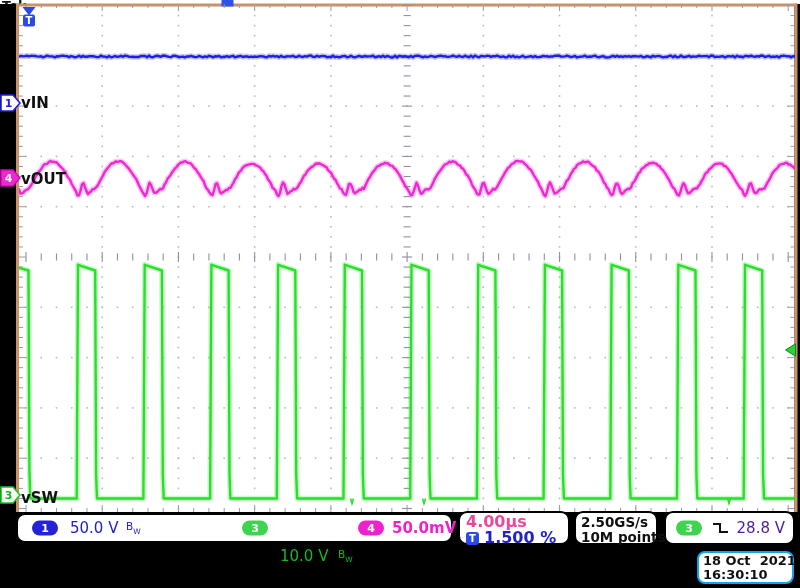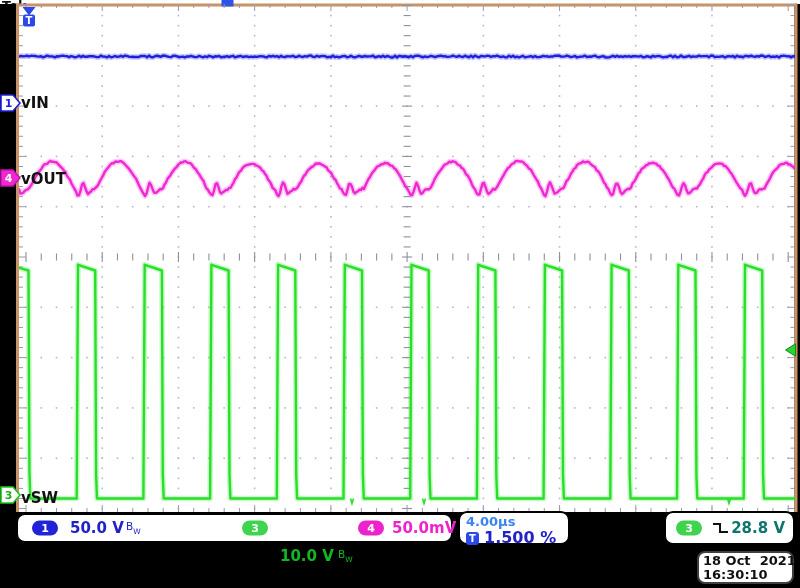--- a/index.html
+++ b/index.html
@@ -3,32 +3,32 @@
 <meta charset="utf-8">
 <style>
   html,body{margin:0;padding:0;background:#000;}
   body{width:800px;height:588px;overflow:hidden;font-family:"DejaVu Sans",sans-serif;}
   #screen{position:relative;width:800px;height:588px;background:#000;}
   #scope{position:absolute;left:0;top:0;}
   .rbox{position:absolute;background:#fff;border:2px solid #000;border-radius:9px;box-sizing:border-box;}
   .badge{position:absolute;top:50%;transform:translateY(-50%);width:26px;height:15px;border-radius:8px;
          color:#fff;font-weight:bold;font-size:11px;line-height:15px;text-align:center;}
   .b1{background:#2222d6;} .b3{background:#3fd44f;} .b4{background:#ee22cc;}
-  .rtxt{position:absolute;top:50%;transform:translateY(-50%);font-weight:bold;font-size:15px;white-space:pre;}
-  .blue{color:#2121c8;} .green{color:#12b822;margin-top:28px;} .mag{color:#ee22cc;} .blk{color:#0f766e;}
+  .rtxt{position:absolute;top:50%;transform:translateY(-50%);font-weight:normal;font-size:15px;white-space:pre;}
+  .blue{color:#2121c8;} .green{color:#12b822;margin-top:28px;} .mag{color:#ee22cc;} .blk{color:#4c1d95;}
   .bw{font-size:10.5px;font-weight:normal;}
   .bw sub{font-size:7.5px;}
   .inline-row{position:absolute;top:50%;transform:translateY(-50%);display:flex;align-items:center;}
-  .l1{font-weight:bold;font-size:13px;line-height:16px;color:#3b82f6;white-space:pre;}
+  .l1{font-weight:bold;font-size:16px;line-height:16px;color:#ec4899;white-space:pre;}
   .l2{display:flex;align-items:center;line-height:16px;}
   .l2 .val{font-weight:bold;font-size:16px;margin-left:5px;white-space:pre;}
   .acq-line{font-weight:bold;font-size:13.5px;line-height:15px;color:#101010;white-space:pre;}
   .ticon{display:inline-block;width:13px;height:13px;background:#2b49e8;border-radius:3px;color:#fff;
          font-size:10px;font-weight:bold;line-height:13px;text-align:center;}
-  #datebox{position:absolute;left:697px;top:551px;width:97px;height:33px;background:#fff;border:2px solid #404040;
+  #datebox{position:absolute;left:697px;top:551px;width:97px;height:33px;background:#fff;border:2px solid #0ea5e9;
            border-radius:8px;box-sizing:border-box;padding:1px 0 0 4px;}
   #datebox div{font-weight:bold;font-size:13px;line-height:14px;color:#101010;white-space:pre;}
 </style>
 </head>
 <body>
 
 <div id="screen">
 
 <svg id="scope" width="800" height="588" xmlns="http://www.w3.org/2000/svg">
   <defs>
@@ -1242,20 +1242,24 @@
 </div>
 
 <div class="rbox" style="left:458px;top:511px;width:112px;height:34px;padding:1px 6px">
   <div class="l1">4.00µs</div>
   <div class="l2">
     <span class="ticon">T</span>
     <span class="val blue">1.500 %</span>
   </div>
 </div>
 
+<div class="rbox" style="left:574px;top:511px;width:84px;height:34px;padding:2px 5px">
+  <div class="acq-line">2.50GS/s</div>
+  <div class="acq-line">10M points</div>
+</div>
 
 <div class="rbox" style="left:664px;top:511px;width:131px;height:34px">
   <span class="badge b3" style="left:10px">3</span>
   <span class="inline-row" style="left:46px">
     <svg width="18" height="14">
           <path d="M1,3 H8 V11 H16" stroke="#101010" stroke-width="2" fill="none"></path>
         </svg>
   </span>
   <span class="rtxt blk" style="left:auto;right:8px">28.8 V</span>
 </div>

